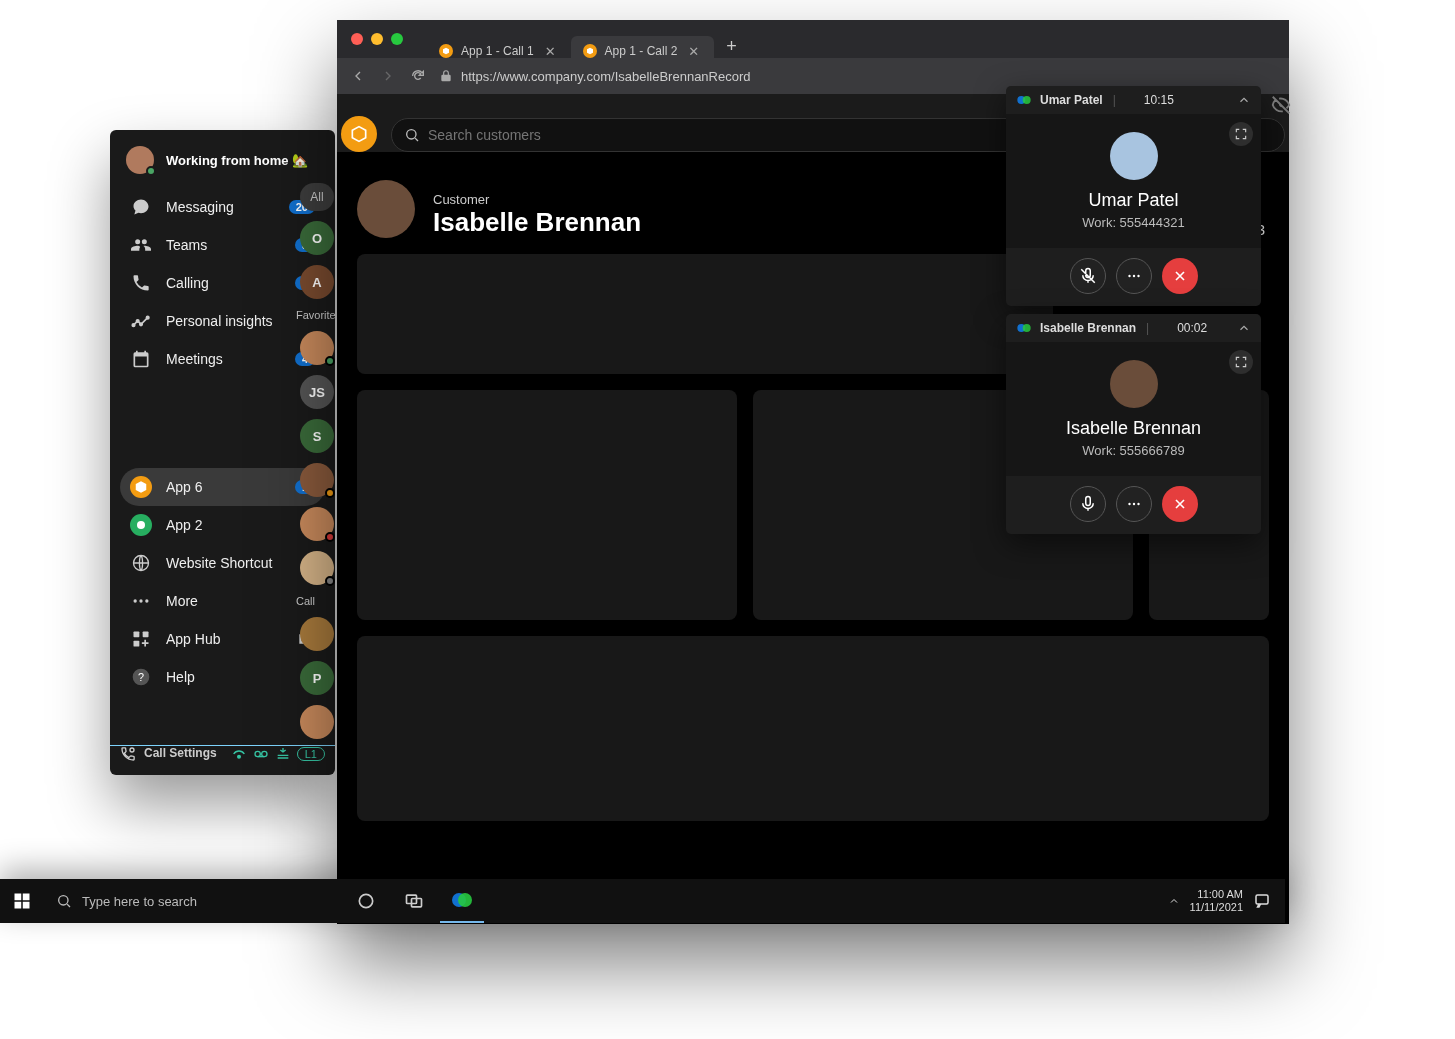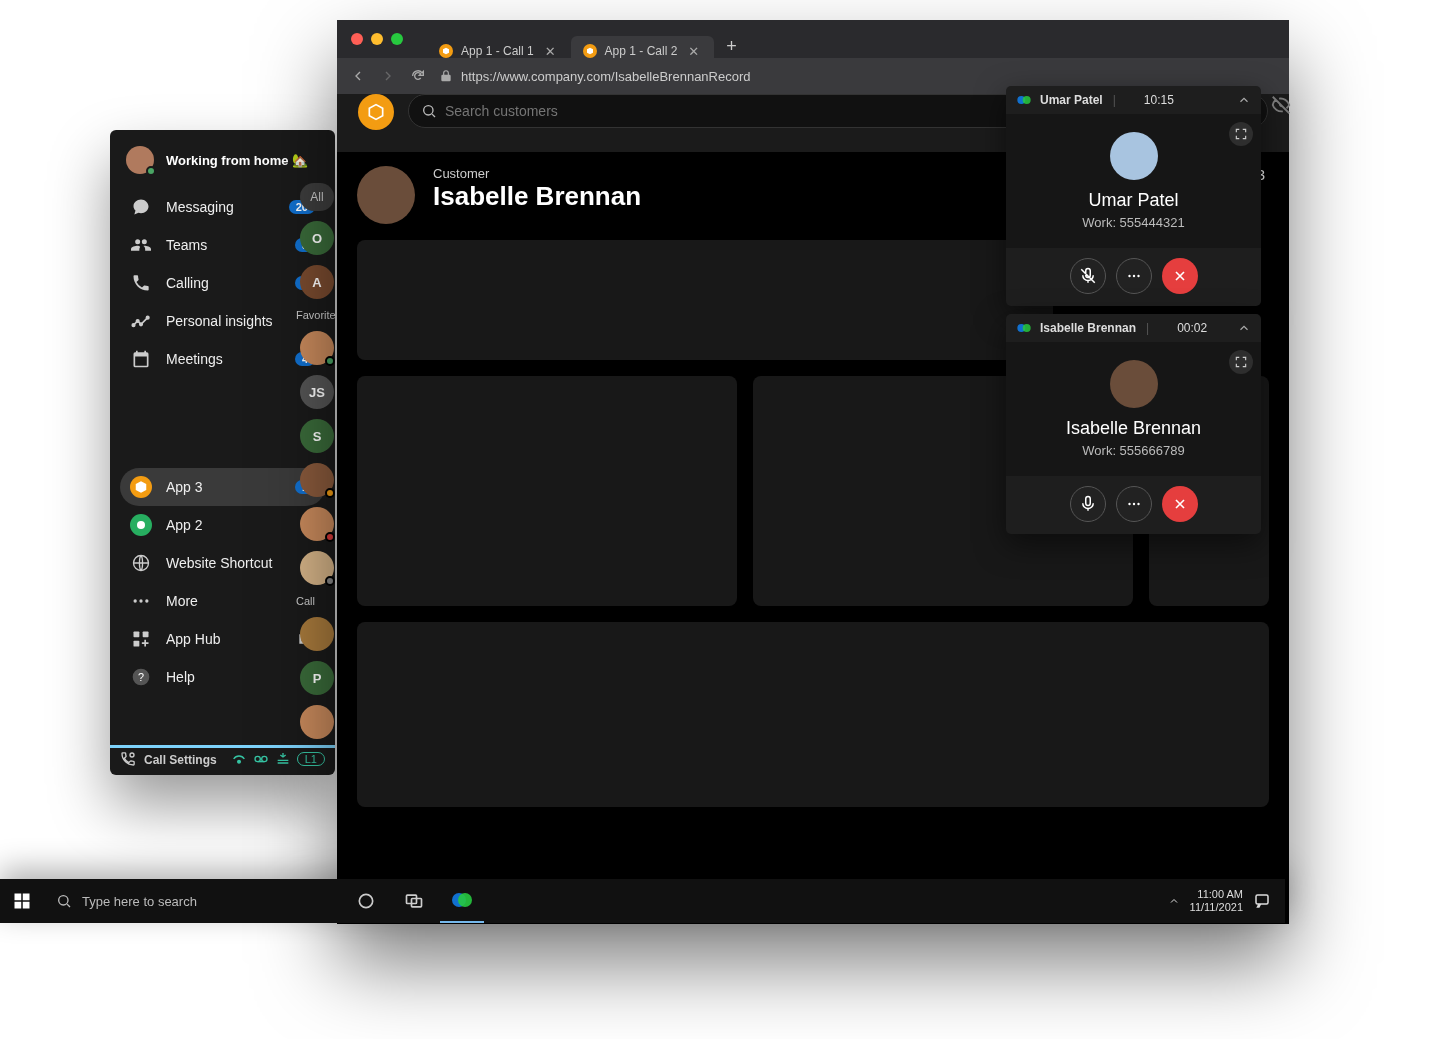--- a/index.html
+++ b/index.html
@@ -19,21 +19,21 @@
   .wx-dot { position:absolute; right:-2px; bottom:-2px; width:10px; height:10px; border-radius:50%; background:#4aa564; border:2px solid #1a1a1a;}
   .wx-presence-text { font-size:13px; font-weight:600; }
   .wx-nav { padding: 4px 10px; }
   .wx-item { display:flex; align-items:center; gap:14px; padding:8px 10px; border-radius:20px; font-size:14px; color:#eee; }
   .wx-item.active { background:#3a3a3a; }
   .wx-item .wx-icon { width:22px; height:22px; display:flex; align-items:center; justify-content:center; color:#ccc; }
   .wx-item .wx-label { flex:1; }
   .wx-badge { background:#1170cf; color:#fff; border-radius:10px; padding:1px 7px; font-size:11px; font-weight:600; }
   .wx-section-gap { height: 90px; }
   .wx-app-icon { width:22px; height:22px; border-radius:50%; display:flex; align-items:center; justify-content:center; }
-  .wx-footer { position:absolute; left:0; right:0; bottom:0; height:30px; display:flex; align-items:flex-end; gap:8px; padding:8px 10px; font-size:12px; color:#ccc; border-top:3px solid #7dd3fc; }
+  .wx-footer { position:absolute; left:0; right:0; bottom:0; height:30px; display:flex; align-items:flex-start; gap:8px; padding:0 10px; font-size:12px; color:#ccc; border-top:1px solid #7dd3fc; }
   .wx-footer-right { margin-left:auto; display:flex; align-items:center; gap:6px; }
   .wx-line-badge { border:1px solid #36c5a4; color:#36c5a4; border-radius:10px; padding:0 7px; font-size:11px; }
 
   
   .browser-window {
     position: absolute; left: 337px; top: 20px; width: 952px; height: 904px;
     background: #000; border-radius: 8px; overflow: visible; z-index: 10;
     box-shadow: 0 40px 80px rgba(0,0,0,0.5);
   }
   .titlebar { height: 38px; background:#2a2a2d; display:flex; align-items:center; }
@@ -46,24 +46,24 @@
   .tab.active { background:#3a3a3d; }
   .tab-close { color:#aaa; font-size:13px; padding:0 3px; }
   .tab-icon { width:14px; height:14px; border-radius:50%; background:#f39c12; display:flex; align-items:center; justify-content:center; }
   .new-tab { color:#ccc; font-size:18px; padding:0 12px; }
   .addrbar { height:36px; background:#3a3a3d; display:flex; align-items:center; padding:0 12px; gap:12px; color:#ccc; font-size:13px; }
   .addr-btn { width:18px; height:18px; display:flex; align-items:center; justify-content:center; color:#aaa; }
   .addrbar .url { display:flex; align-items:center; gap:8px; }
   .lock { color:#aaa; }
 
   .page { position:relative; background:#000; color:#fff; height: calc(100% - 74px); }
-  .page-top { height:58px; display:flex; align-items:flex-start; padding:0 21px; gap:14px; background:#1b1b1b; }
+  .page-top { height:58px; display:flex; align-items:flex-end; padding:0 4px; gap:14px; background:#1b1b1b; }
   .app-badge { width:36px; height:36px; border-radius:50%; background:#f39c12; display:flex; align-items:center; justify-content:center; }
   .search-wrap { flex:1; height:34px; background:#111; border:1px solid #333; border-radius:18px; display:flex; align-items:center; padding:0 12px; gap:8px; color:#bbb; font-size:14px; }
-  .customer-head { display:flex; align-items:flex-start; gap:18px; padding:14px 20px 0; }
+  .customer-head { display:flex; align-items:flex-end; gap:18px; padding:28px 20px 0; }
   .cust-avatar { width:58px; height:58px; border-radius:50%; background:#6a4d3a; }
   .cust-meta .label { font-size:13px; color:#ccc; }
   .cust-meta .name { font-size:26px; font-weight:600; }
   .cust-num { margin-left:auto; font-size:15px; color:#eee; padding-right:4px; }
   .cards { padding: 16px 20px; display:flex; flex-direction:column; gap:16px; }
   .row { display:flex; gap:16px; }
   .card { background:#181818; border-radius:8px; height:120px; flex:1; }
   .card.wide { height:145px; }
 
   
@@ -177,21 +177,21 @@
       </div>
 
       <div class="wx-section-gap"></div>
 
       <div class="wx-item active">
         <span class="wx-app-icon" style="background:#f39c12;">
             <svg width="14" height="14" viewBox="0 0 24 24" fill="#fff">
               <path d="M12 2l9 5v10l-9 5-9-5V7l9-5z"></path>
             </svg>
           </span>
-        <span class="wx-label">App 3</span>
+        <span class="wx-label">App 6</span>
         <span class="wx-badge">1</span>
       </div>
       <div class="wx-item">
         <span class="wx-app-icon" style="background:#27ae60;">
             <svg width="12" height="12" viewBox="0 0 24 24" fill="#fff">
               <circle cx="12" cy="12" r="8"></circle>
             </svg>
           </span>
         <span class="wx-label">App 2</span>
       </div>

